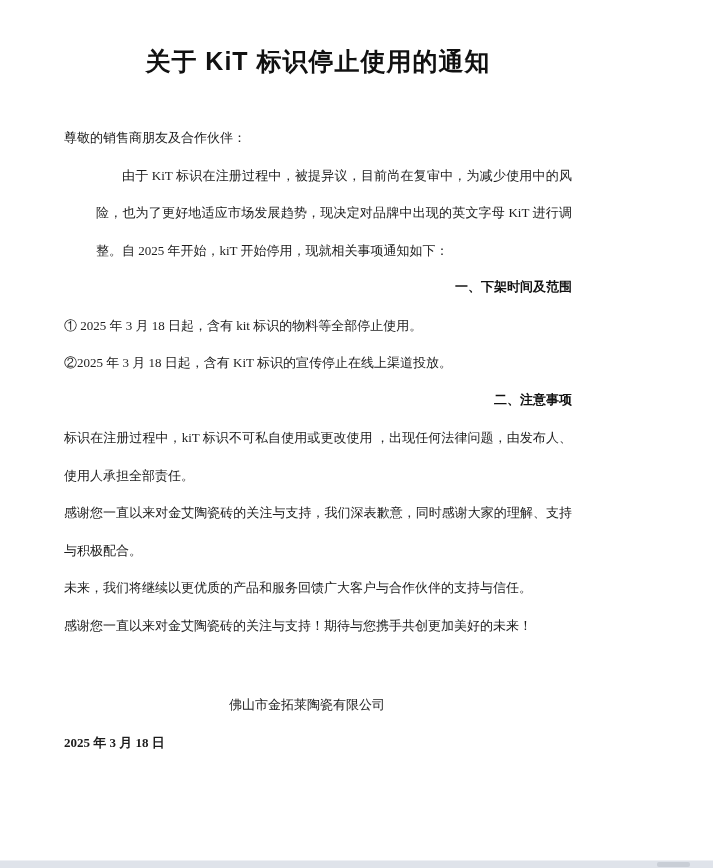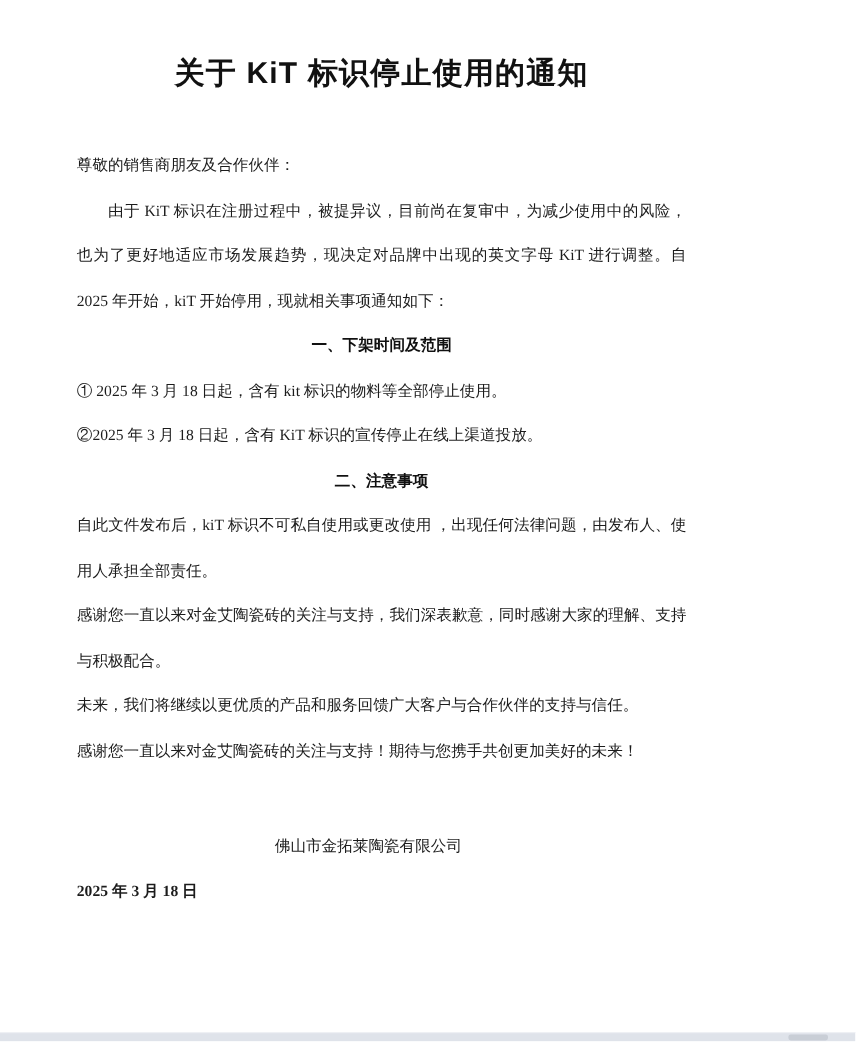--- a/index.html
+++ b/index.html
@@ -38,26 +38,27 @@
     margin: 0;
     font-size: 13px;
     line-height: 37.5px;
     text-align: justify;
   }
   .salutation {
     text-align: left;
   }
   .indent2 {
     text-indent: 2em;
+    margin-left: 32px;
   }
   .sec-heading {
-    font-family: Liberation Sans, sans-serif;
+    font-family: Liberation Mono, monospace;
     font-weight: bold;
     color: #111111;
-    text-align: center;
+    text-align: right;
   }
   .sig-block {
     margin-top: 42px;
   }
   .sig-company {
     text-align: center;
     padding-right: 22px;
   }
   .sig-date {
     padding-right: 57px;
@@ -95,21 +96,21 @@
     <p class="line indent2">由于 KiT 标识在注册过程中，被提异议，目前尚在复审中，为减少使用中的风险，也为了更好地适应市场发展趋势，现决定对品牌中出现的英文字母 KiT 进行调整。自 2025 年开始，kiT 开始停用，现就相关事项通知如下：</p>
 
     <p class="line sec-heading">一、下架时间及范围</p>
 
     <p class="line">① 2025 年 3 月 18 日起，含有 kit 标识的物料等全部停止使用。</p>
 
     <p class="line">②2025 年 3 月 18 日起，含有 KiT 标识的宣传停止在线上渠道投放。</p>
 
     <p class="line sec-heading">二、注意事项</p>
 
-    <p class="line">自此文件发布后，kiT 标识不可私自使用或更改使用 ，出现任何法律问题，由发布人、使用人承担全部责任。</p>
+    <p class="line">标识在注册过程中，kiT 标识不可私自使用或更改使用 ，出现任何法律问题，由发布人、使用人承担全部责任。</p>
 
     <p class="line">感谢您一直以来对金艾陶瓷砖的关注与支持，我们深表歉意，同时感谢大家的理解、支持与积极配合。</p>
 
     <p class="line">未来，我们将继续以更优质的产品和服务回馈广大客户与合作伙伴的支持与信任。</p>
 
     <p class="line">感谢您一直以来对金艾陶瓷砖的关注与支持！期待与您携手共创更加美好的未来！</p>
 
     <div class="sig-block">
       <p class="line sig-company">佛山市金拓莱陶瓷有限公司</p>
       <p class="line sig-date">2025 年 3 月 18 日</p>

